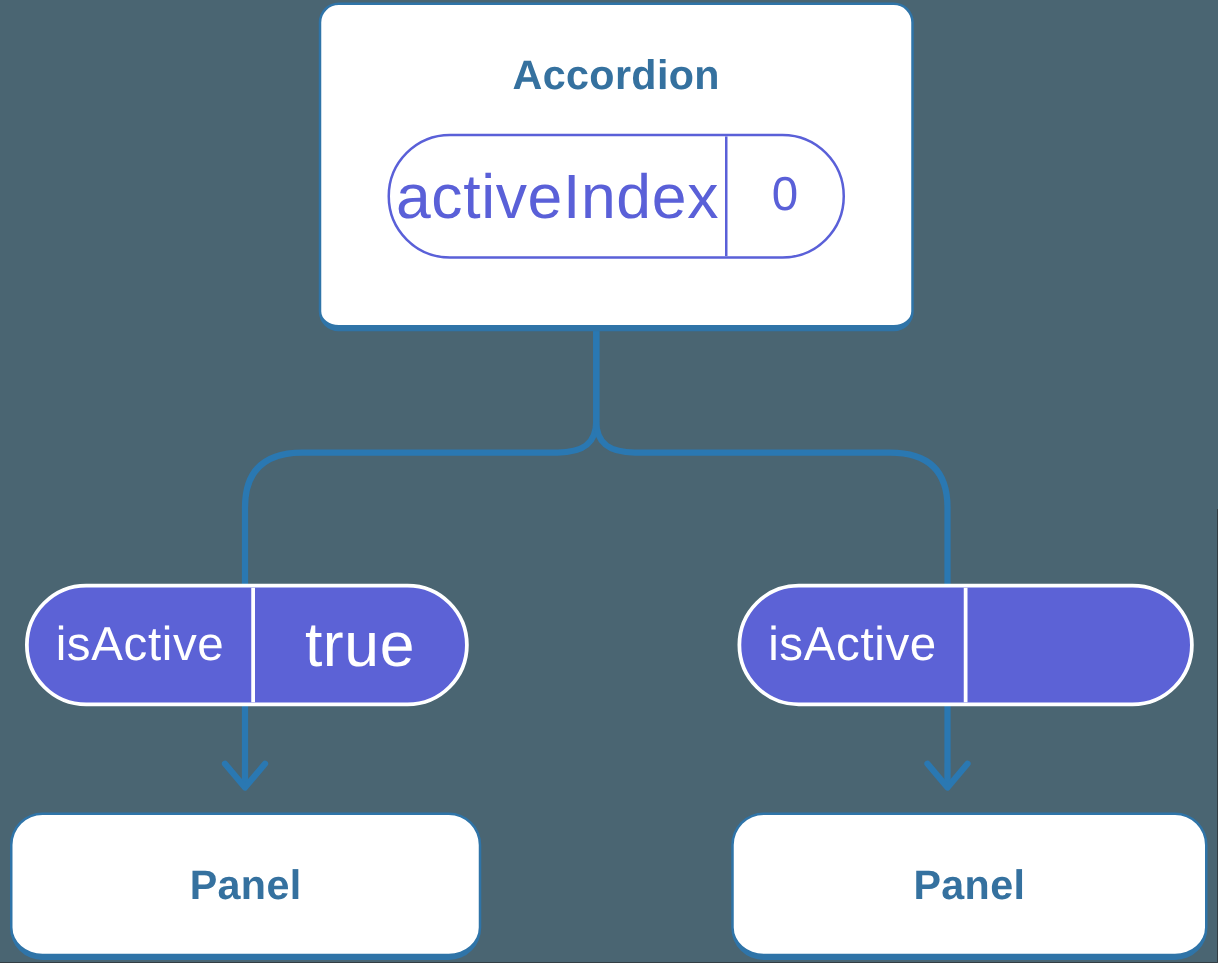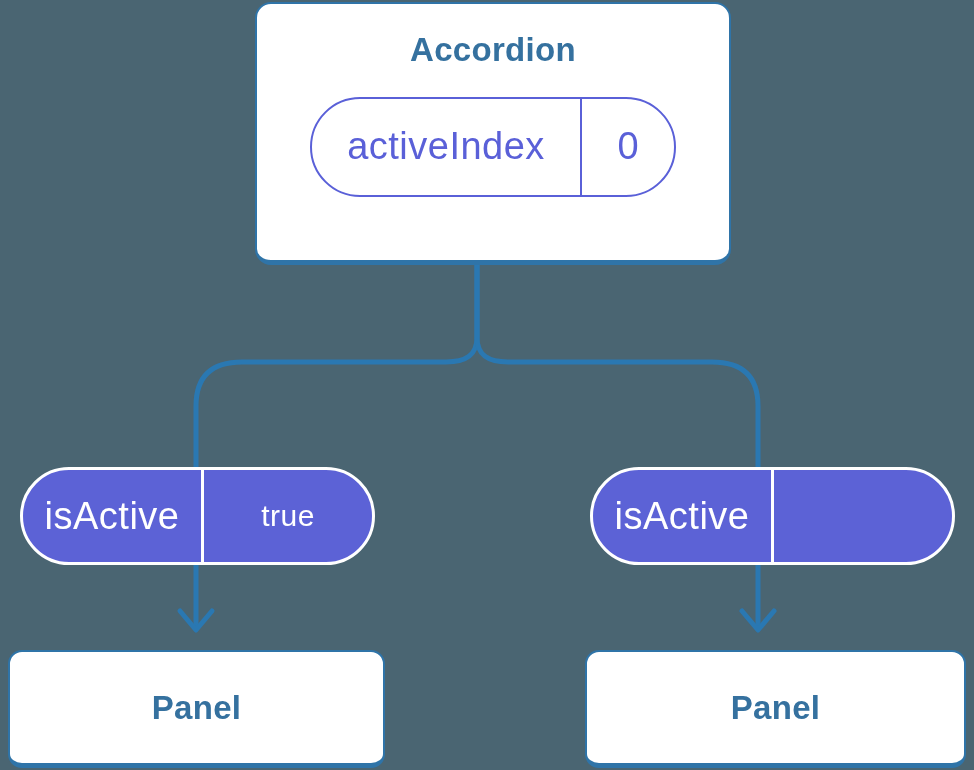--- a/index.html
+++ b/index.html
@@ -40,42 +40,42 @@
     position:absolute;
     background:var(--card-fill);
     border:2px solid var(--card-border);
     border-bottom-width:5px;
     border-radius:16px;
     z-index:2;
     display:flex;flex-direction:column;align-items:center;
   }
   .root-card{
     left:255px;top:2px;width:476px;height:263px;
-    padding-top:26px;
+    padding-top:36px;
   }
   .card-title{
     font-size:33px;font-weight:600;
     color:var(--heading-text);
     line-height:1.2;
     letter-spacing:0.3px;
   }
   
   .state-pill{
     margin-top:27px;
     width:366px;height:100px;
     border:2px solid var(--state-purple);
     border-radius:50px;
     display:flex;align-items:stretch;
     overflow:hidden;
     background:var(--card-fill);
   }
   .state-pill .pill-name{
     flex:1;
     display:flex;align-items:center;justify-content:center;
-    font-size:38px;color:var(--state-purple);
+    font-size:50px;color:var(--state-purple);
     letter-spacing:0.5px;
   }
   .state-pill .pill-sep{
     width:2px;background:var(--state-purple);
   }
   .state-pill .pill-value{
     width:92px;
     display:flex;align-items:center;justify-content:center;
     font-size:38px;color:var(--state-purple);
   }
@@ -97,27 +97,27 @@
     display:flex;align-items:center;justify-content:center;
     font-size:38px;color:var(--prop-text);
     letter-spacing:0.5px;
   }
   .prop-pill .pill-sep{
     width:3px;background:#FFFFFF;
   }
   .prop-pill .pill-value{
     flex:1;
     display:flex;align-items:center;justify-content:center;
-    font-size:30px;color:var(--prop-text);
+    font-size:50px;color:var(--prop-text);
     letter-spacing:0.5px;
   }
   
   .panel-card{
     justify-content:center;
-    border-radius:14px;
+    border-radius:26px;
     text-align:right;
   }
   .panel-card.left{left:8px;top:650px;width:377px;height:118px;}
   .panel-card.right{left:585px;top:650px;width:381px;height:118px;}
 </style>
 </head>
 <body>
 
 <div class="stage">
 

